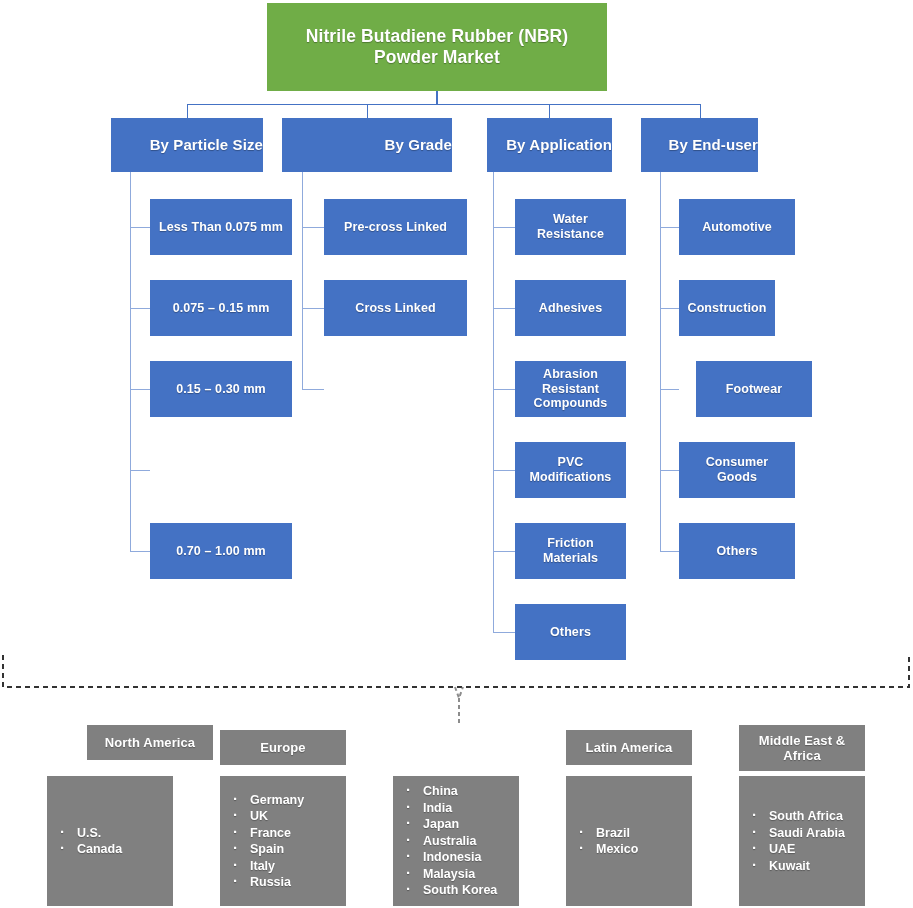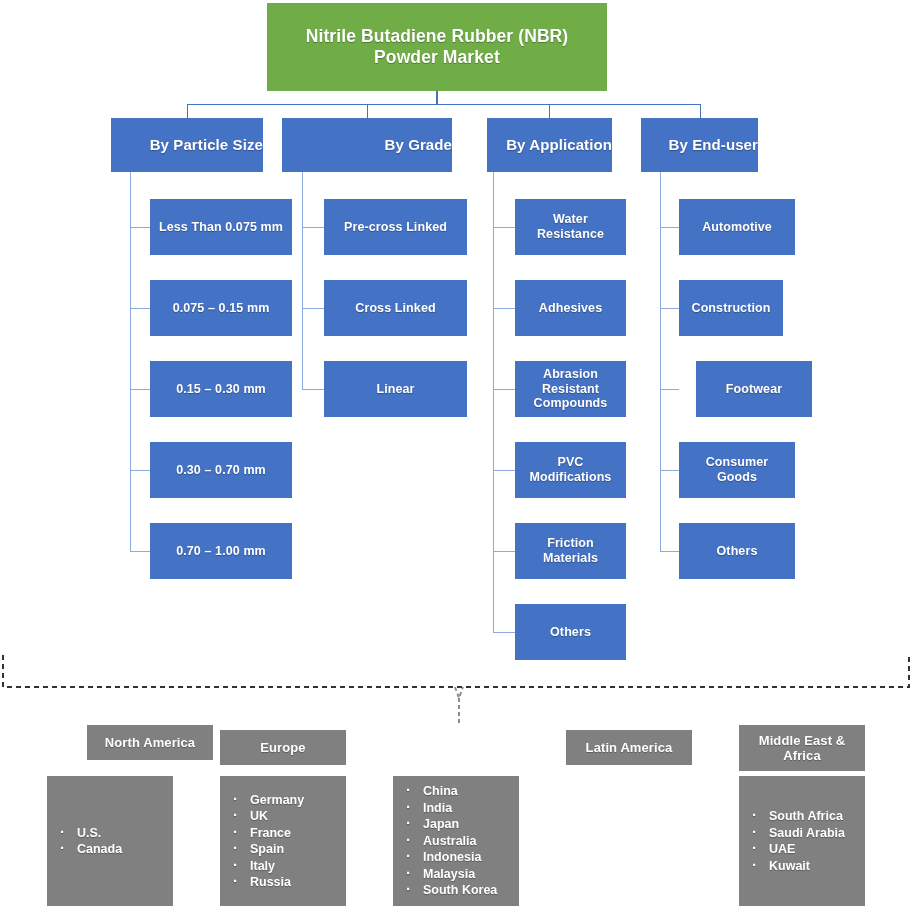--- a/index.html
+++ b/index.html
@@ -124,40 +124,34 @@
 
   <div class="box leaf-box" style="left:150px;top:199px;width:142px;height:56px;">
     <span>Less Than 0.075 mm</span>
   </div>
   <div class="box leaf-box" style="left:150px;top:280px;width:142px;height:56px;">
     <span>0.075 – 0.15 mm</span>
   </div>
   <div class="box leaf-box" style="left:150px;top:361px;width:142px;height:56px;">
     <span>0.15 – 0.30 mm</span>
   </div>
-  <div class="box leaf-box" style="left:150px;top:442px;width:142px;height:56px;">
-    <span>0.30 – 0.70 mm</span>
-  </div>
   <div class="box leaf-box" style="left:150px;top:523px;width:142px;height:56px;">
     <span>0.70 – 1.00 mm</span>
   </div>
 
   <div class="spine" style="left:302px;top:172px;height:217px;"></div>
   <div class="stub" style="left:302px;top:227px;width:22px;"></div>
   <div class="stub" style="left:302px;top:308px;width:22px;"></div>
   <div class="stub" style="left:302px;top:389px;width:22px;"></div>
 
   <div class="box leaf-box" style="left:324px;top:199px;width:143px;height:56px;">
     <span>Pre-cross Linked</span>
   </div>
   <div class="box leaf-box" style="left:324px;top:280px;width:143px;height:56px;">
     <span>Cross Linked</span>
-  </div>
-  <div class="box leaf-box" style="left:324px;top:361px;width:143px;height:56px;">
-    <span>Linear</span>
   </div>
 
   <div class="spine" style="left:493px;top:172px;height:460px;"></div>
   <div class="stub" style="left:493px;top:227px;width:22px;"></div>
   <div class="stub" style="left:493px;top:308px;width:22px;"></div>
   <div class="stub" style="left:493px;top:389px;width:22px;"></div>
   <div class="stub" style="left:493px;top:470px;width:22px;"></div>
   <div class="stub" style="left:493px;top:551px;width:22px;"></div>
   <div class="stub" style="left:493px;top:632px;width:22px;"></div>
 
@@ -183,21 +177,21 @@
   <div class="spine" style="left:660px;top:172px;height:379px;"></div>
   <div class="stub" style="left:660px;top:227px;width:19px;"></div>
   <div class="stub" style="left:660px;top:308px;width:19px;"></div>
   <div class="stub" style="left:660px;top:389px;width:19px;"></div>
   <div class="stub" style="left:660px;top:470px;width:19px;"></div>
   <div class="stub" style="left:660px;top:551px;width:19px;"></div>
 
   <div class="box leaf-box" style="left:679px;top:199px;width:116px;height:56px;">
     <span>Automotive</span>
   </div>
-  <div class="box leaf-box" style="left:679px;top:280px;width:104px;height:56px;">
+  <div class="box leaf-box" style="left:679px;top:280px;width:96px;height:56px;">
     <span>Construction</span>
   </div>
   <div class="box leaf-box" style="left:696px;top:361px;width:116px;height:56px;">
     <span>Footwear</span>
   </div>
   <div class="box leaf-box" style="left:679px;top:442px;width:116px;height:56px;">
     <span>Consumer Goods</span>
   </div>
   <div class="box leaf-box" style="left:679px;top:523px;width:116px;height:56px;">
     <span>Others</span>
@@ -245,20 +239,26 @@
       <li>China</li>
       <li>India</li>
       <li>Japan</li>
       <li>Australia</li>
       <li>Indonesia</li>
       <li>Malaysia</li>
       <li>South Korea</li>
     </ul>
   </div>
 
+  <div class="region-body" style="left:566px;top:776px;width:126px;height:130px;">
+    <ul>
+      <li>Brazil</li>
+      <li>Mexico</li>
+    </ul>
+  </div>
 
   <div class="region-body" style="left:739px;top:776px;width:126px;height:130px;">
     <ul>
       <li>South Africa</li>
       <li>Saudi Arabia</li>
       <li>UAE</li>
       <li>Kuwait</li>
     </ul>
   </div>
 

